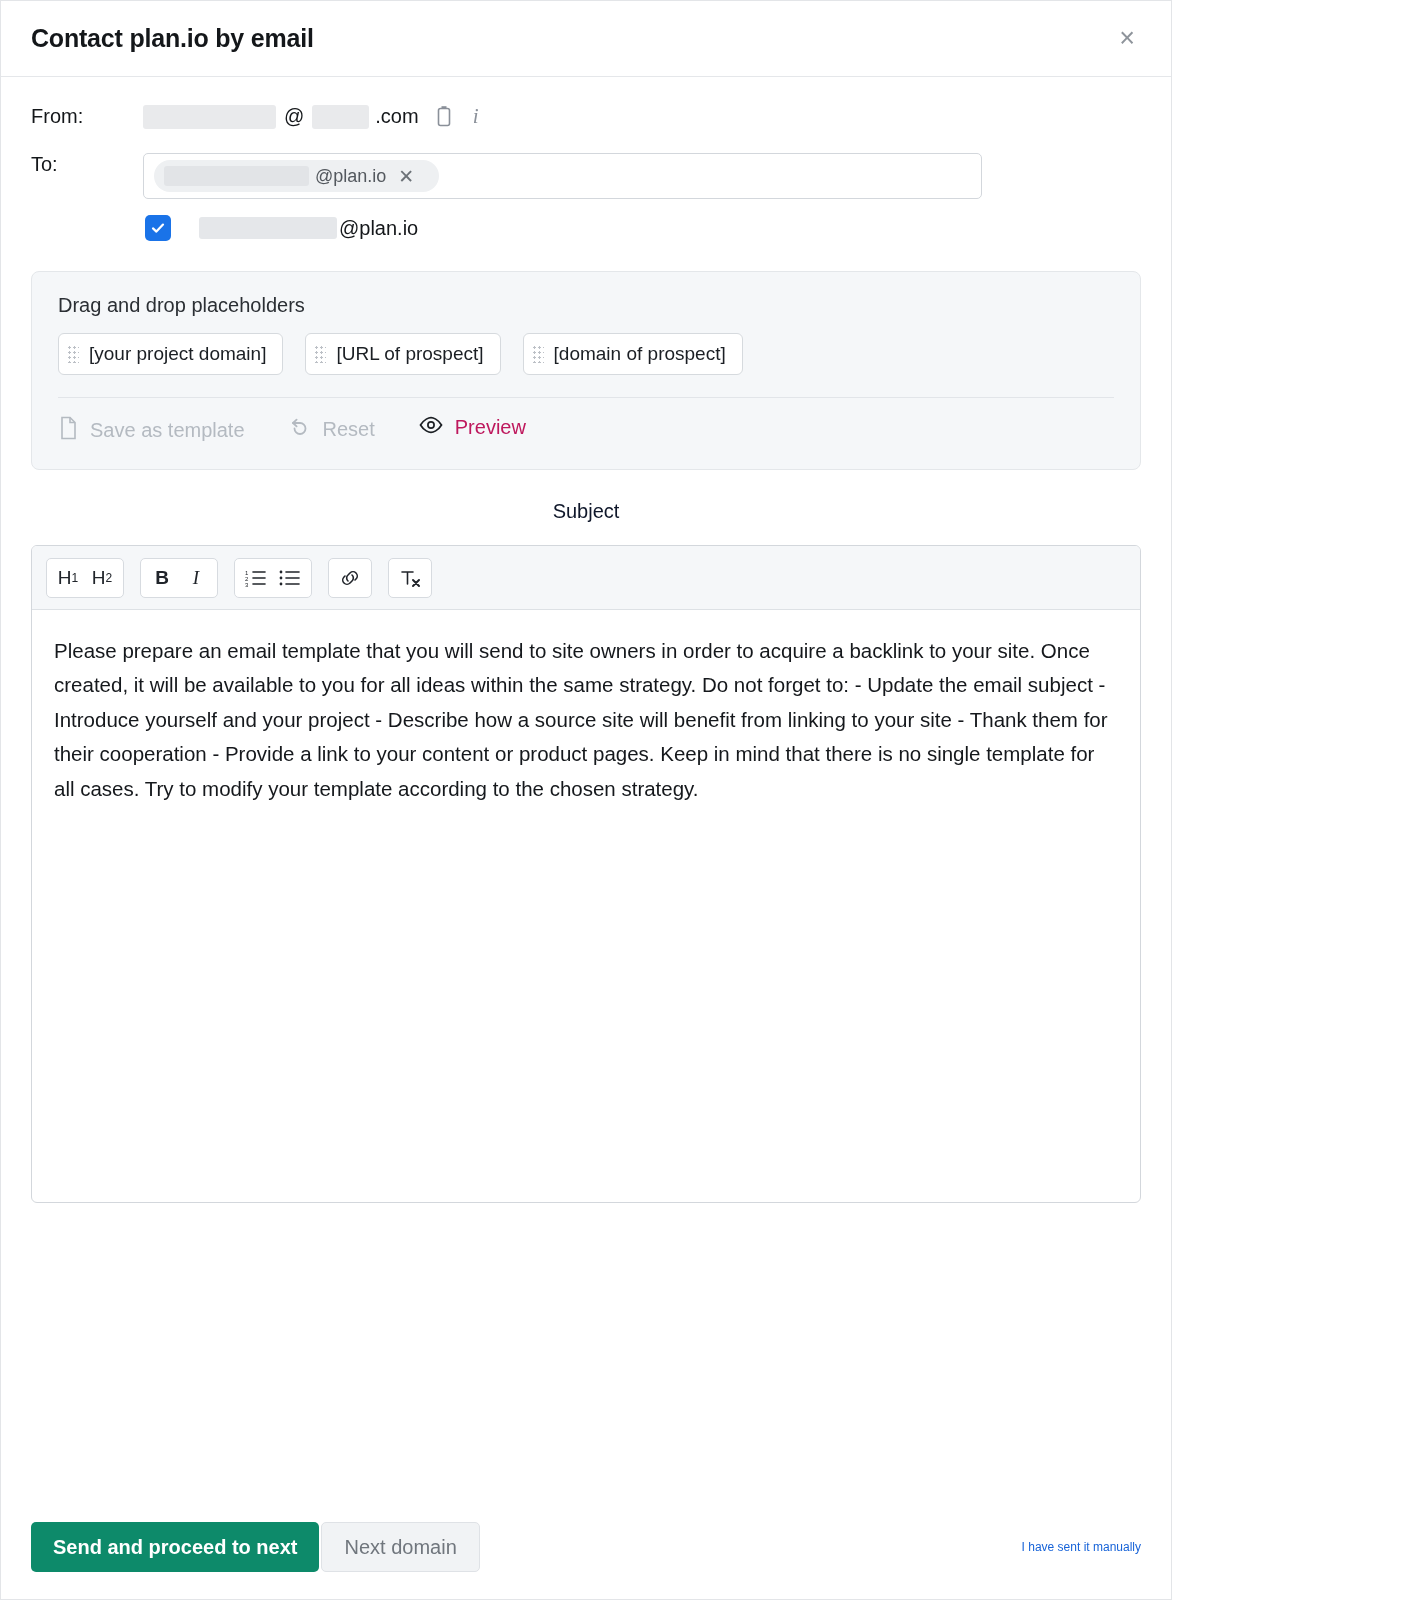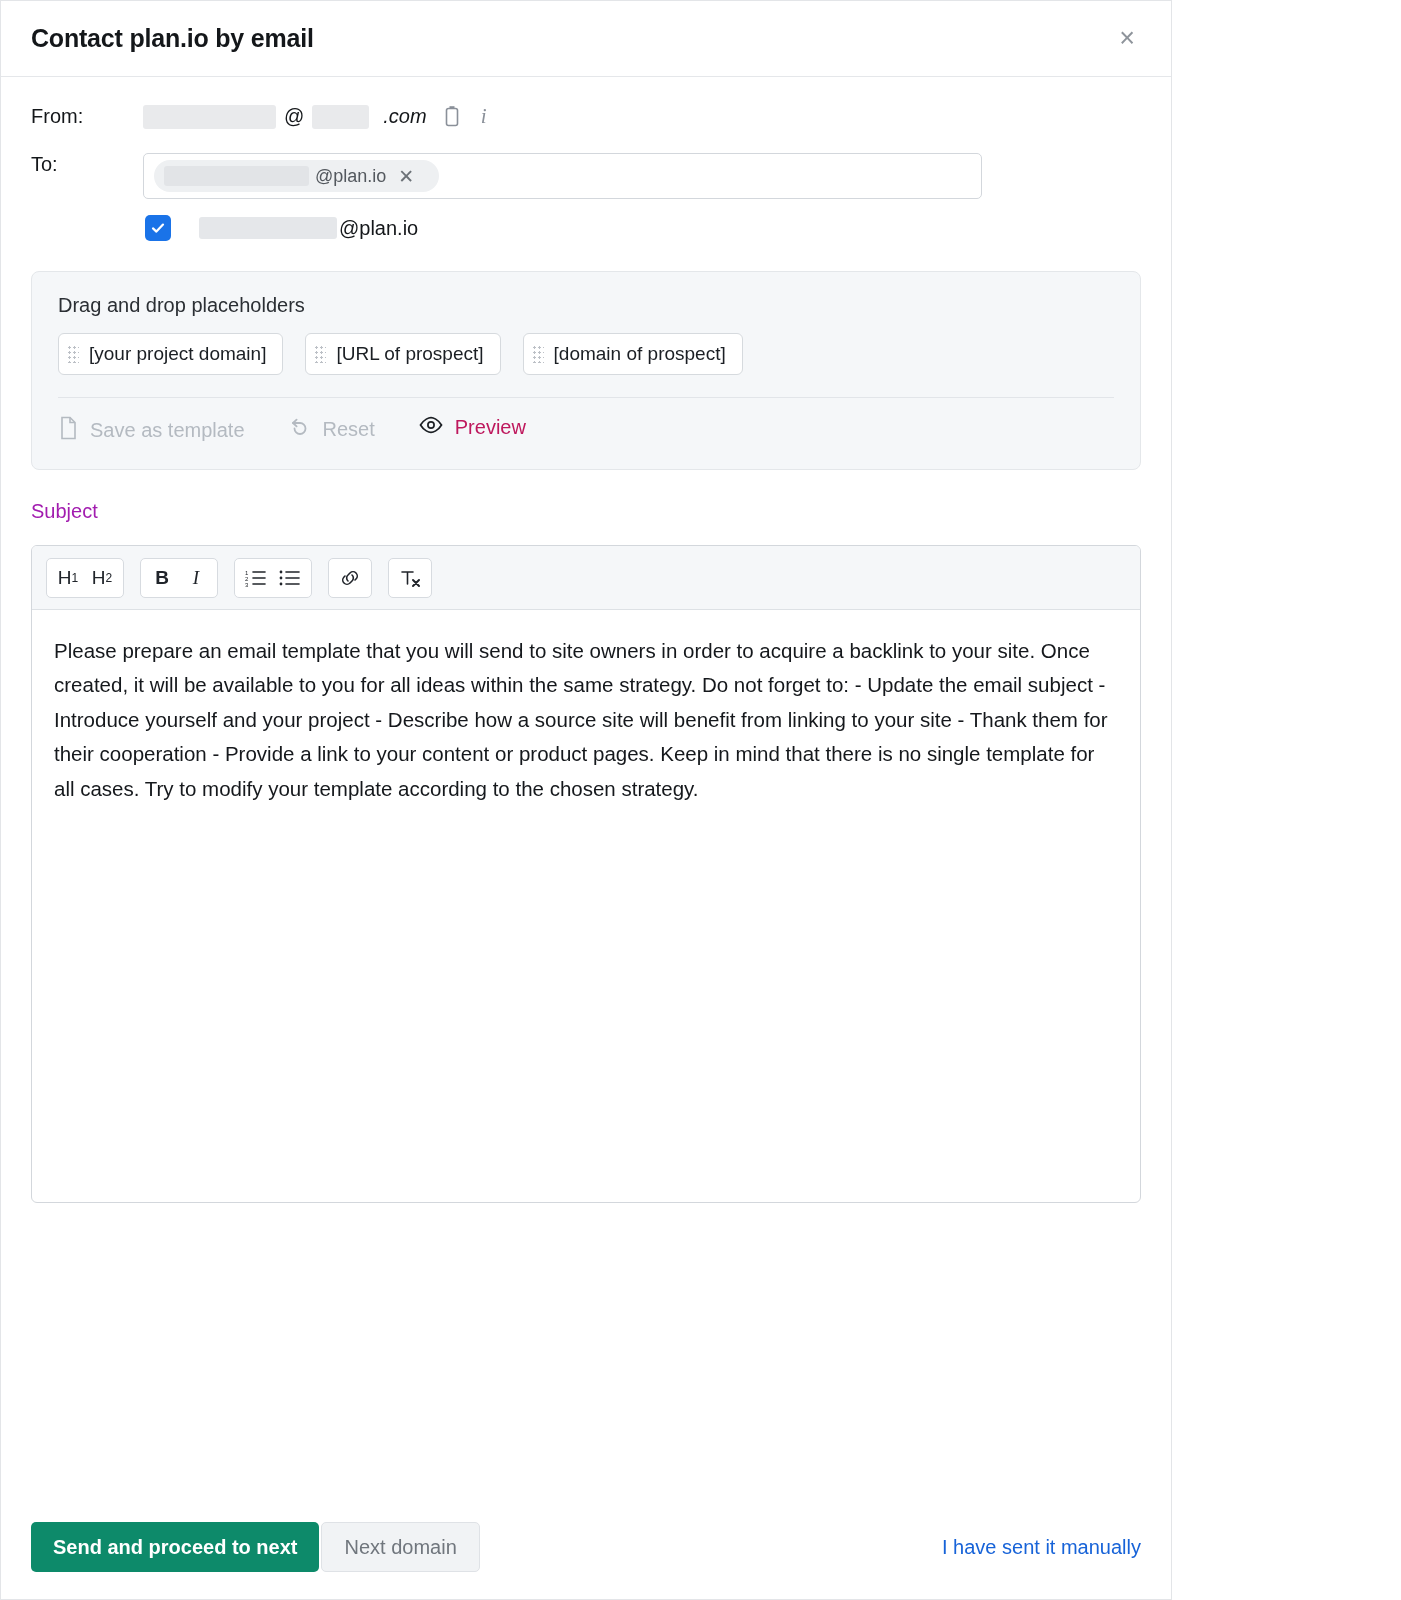--- a/index.html
+++ b/index.html
@@ -94,21 +94,21 @@
   .from-value {
     display: flex;
     align-items: center;
     gap: 0;
     font-size: 20px;
     color: #14171a;
   }
   .from-value .redact.a { width: 133px; }
   .from-value .redact.b { width: 57px; }
   .at { padding: 0 8px; }
-  .dotcom { padding-left: 14px; font-style: italic; }
+  .dotcom { padding-left: 6px; }
   .icon-btn {
     margin-left: 16px;
     color: #8a9099;
     cursor: pointer;
     display: inline-flex;
     align-items: center;
   }
   .icon-btn.info {
     margin-left: 20px;
     font-style: italic;
@@ -232,22 +232,23 @@
     gap: 12px;
     font-size: 20px;
     cursor: pointer;
   }
   .ph-action.disabled { color: #b4bac1; cursor: default; }
   .ph-action.enabled { color: #be185d; }
 
   
   .subject-label {
     font-size: 20px;
-    color: #a21caf;
+    color: #0f172a;
     margin-top: 30px;
+    text-align: center;
   }
   .subject-input {
     margin-top: 12px;
     width: 100%;
     height: 48px;
     border: 1px solid #d3d7dc;
     border-radius: 5px;
     font-size: 20px;
     color: #14171a;
     padding: 0 14px;
@@ -336,21 +337,21 @@
     border: 1px solid #dfe2e6;
     border-radius: 5px;
     height: 50px;
     padding: 0 22px;
     font-size: 20px;
     cursor: pointer;
     font-family: "Liberation Sans", sans-serif;
   }
   .link-right {
     color: #1763d8;
-    font-size: 20px;
+    font-size: 12px;
     cursor: pointer;
     text-decoration: none;
   }
 </style>
 </head>
 <body>
 
 <div class="dialog">
 
   <div class="dialog-header">

